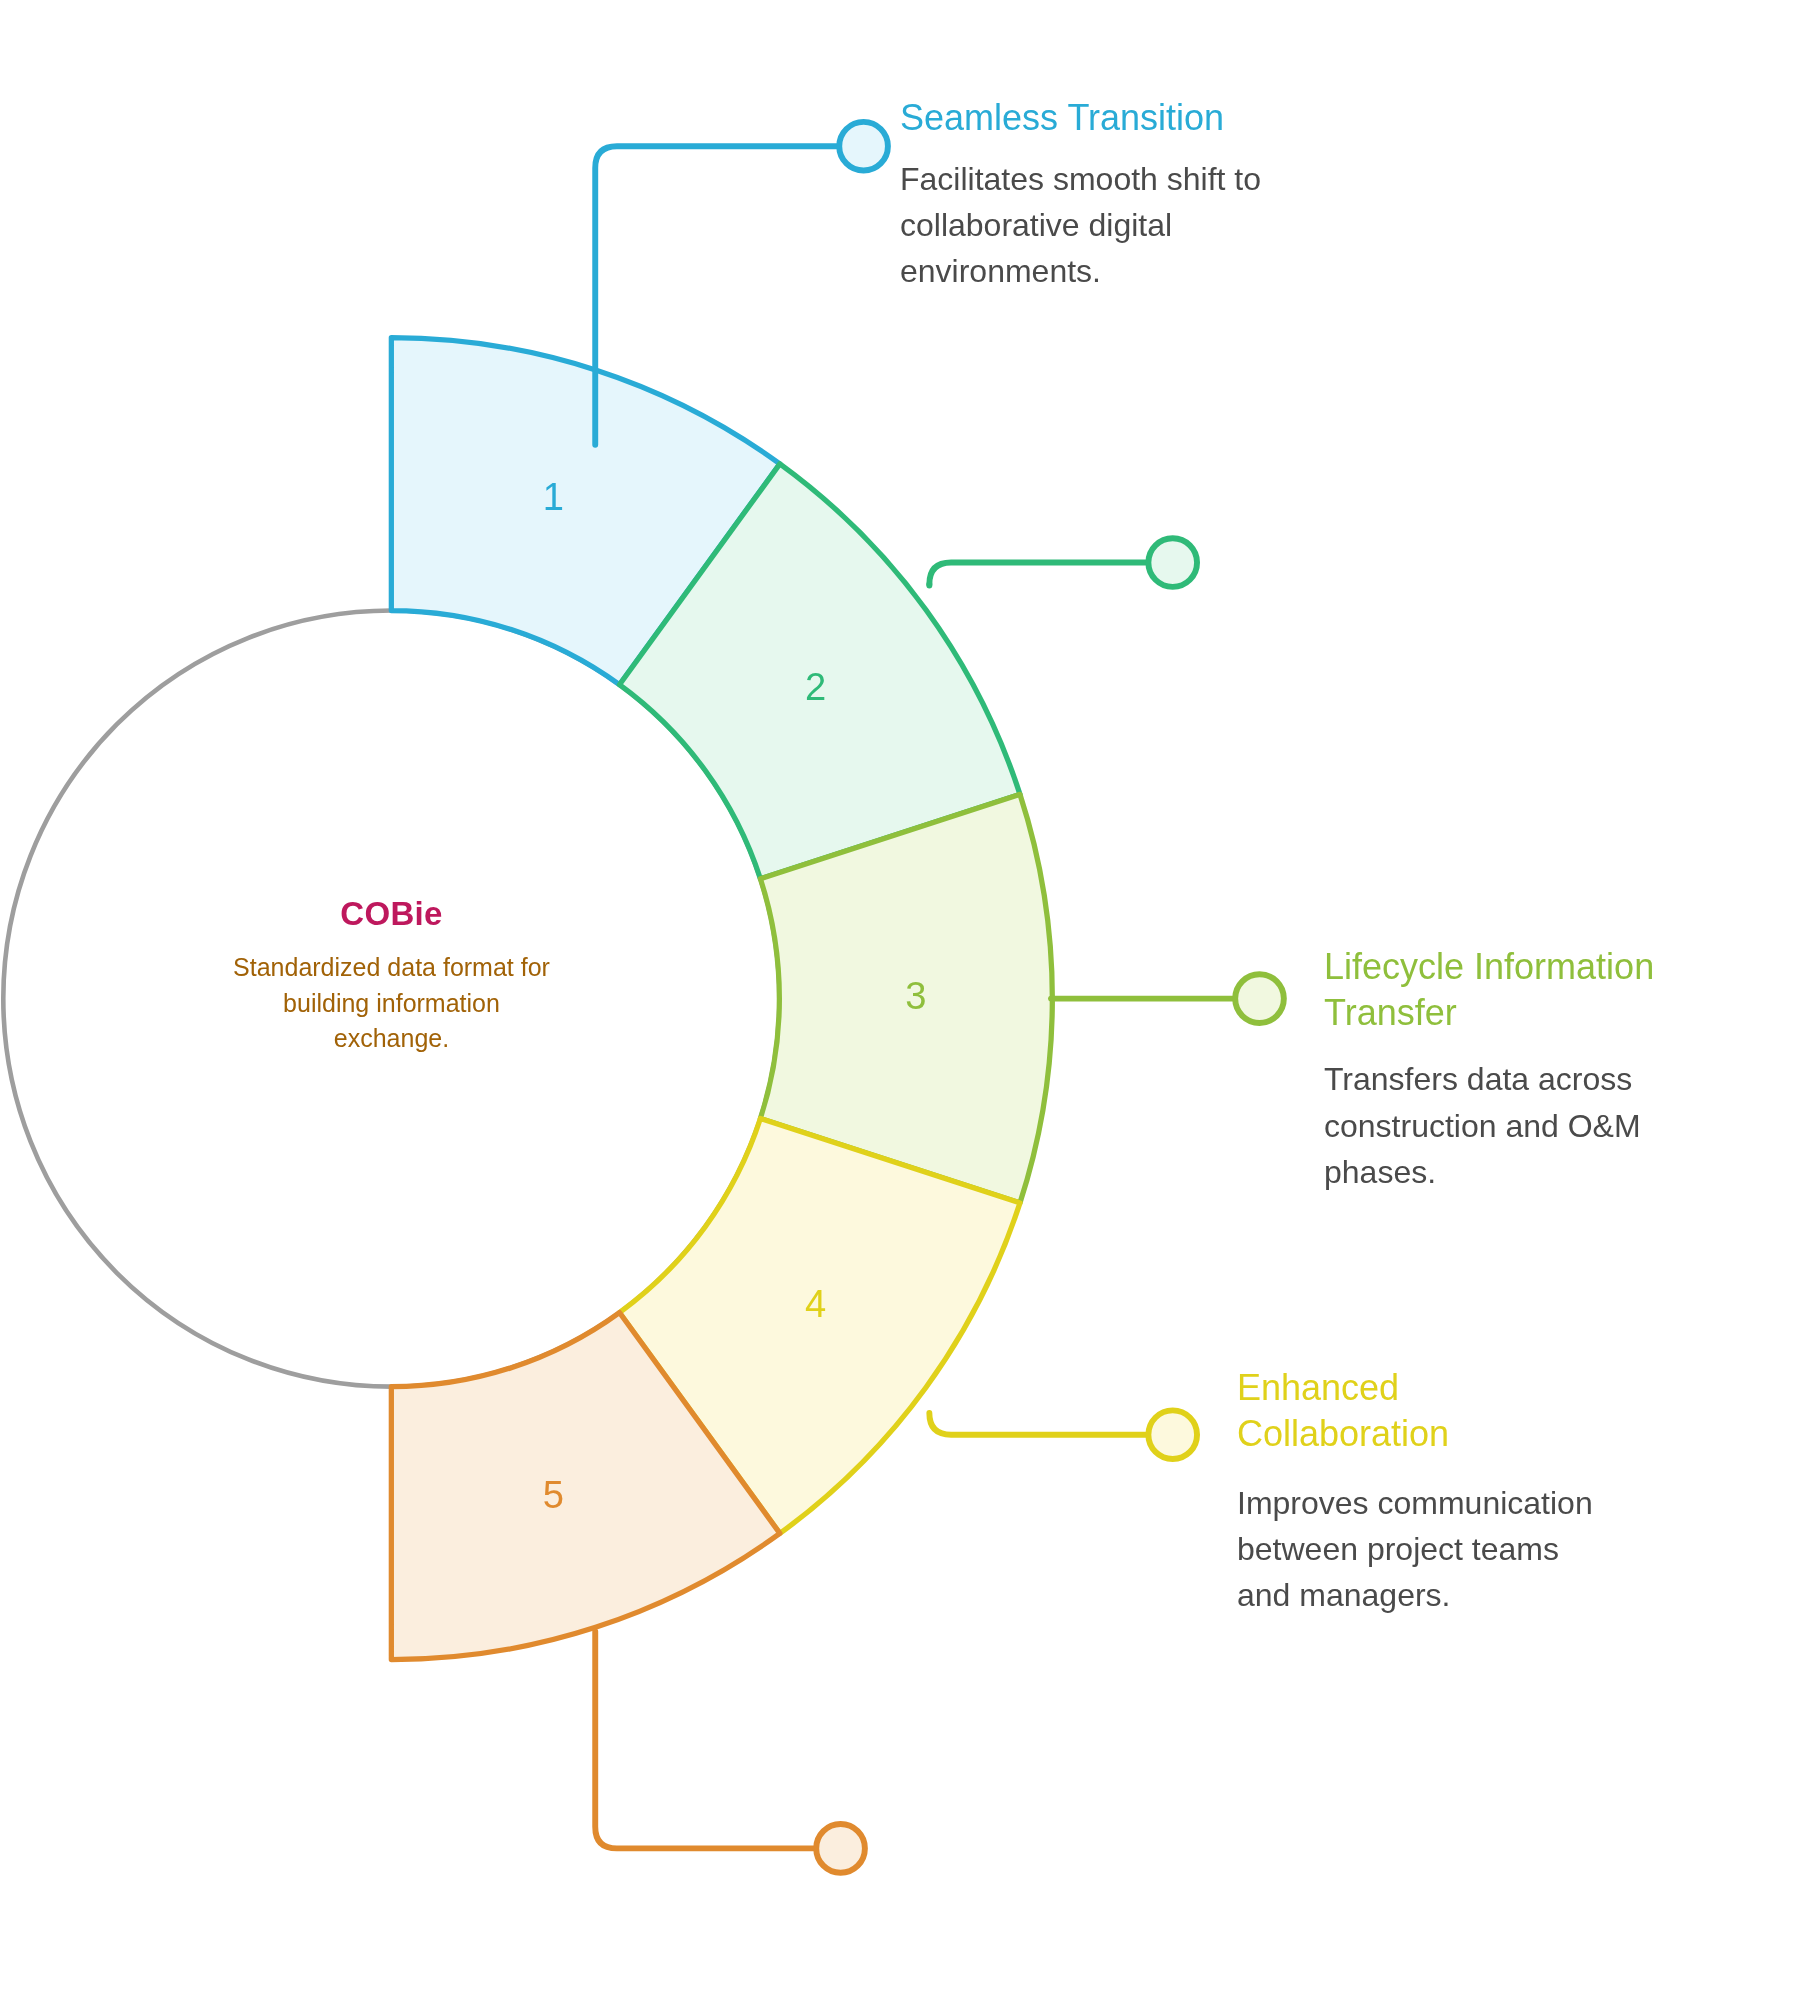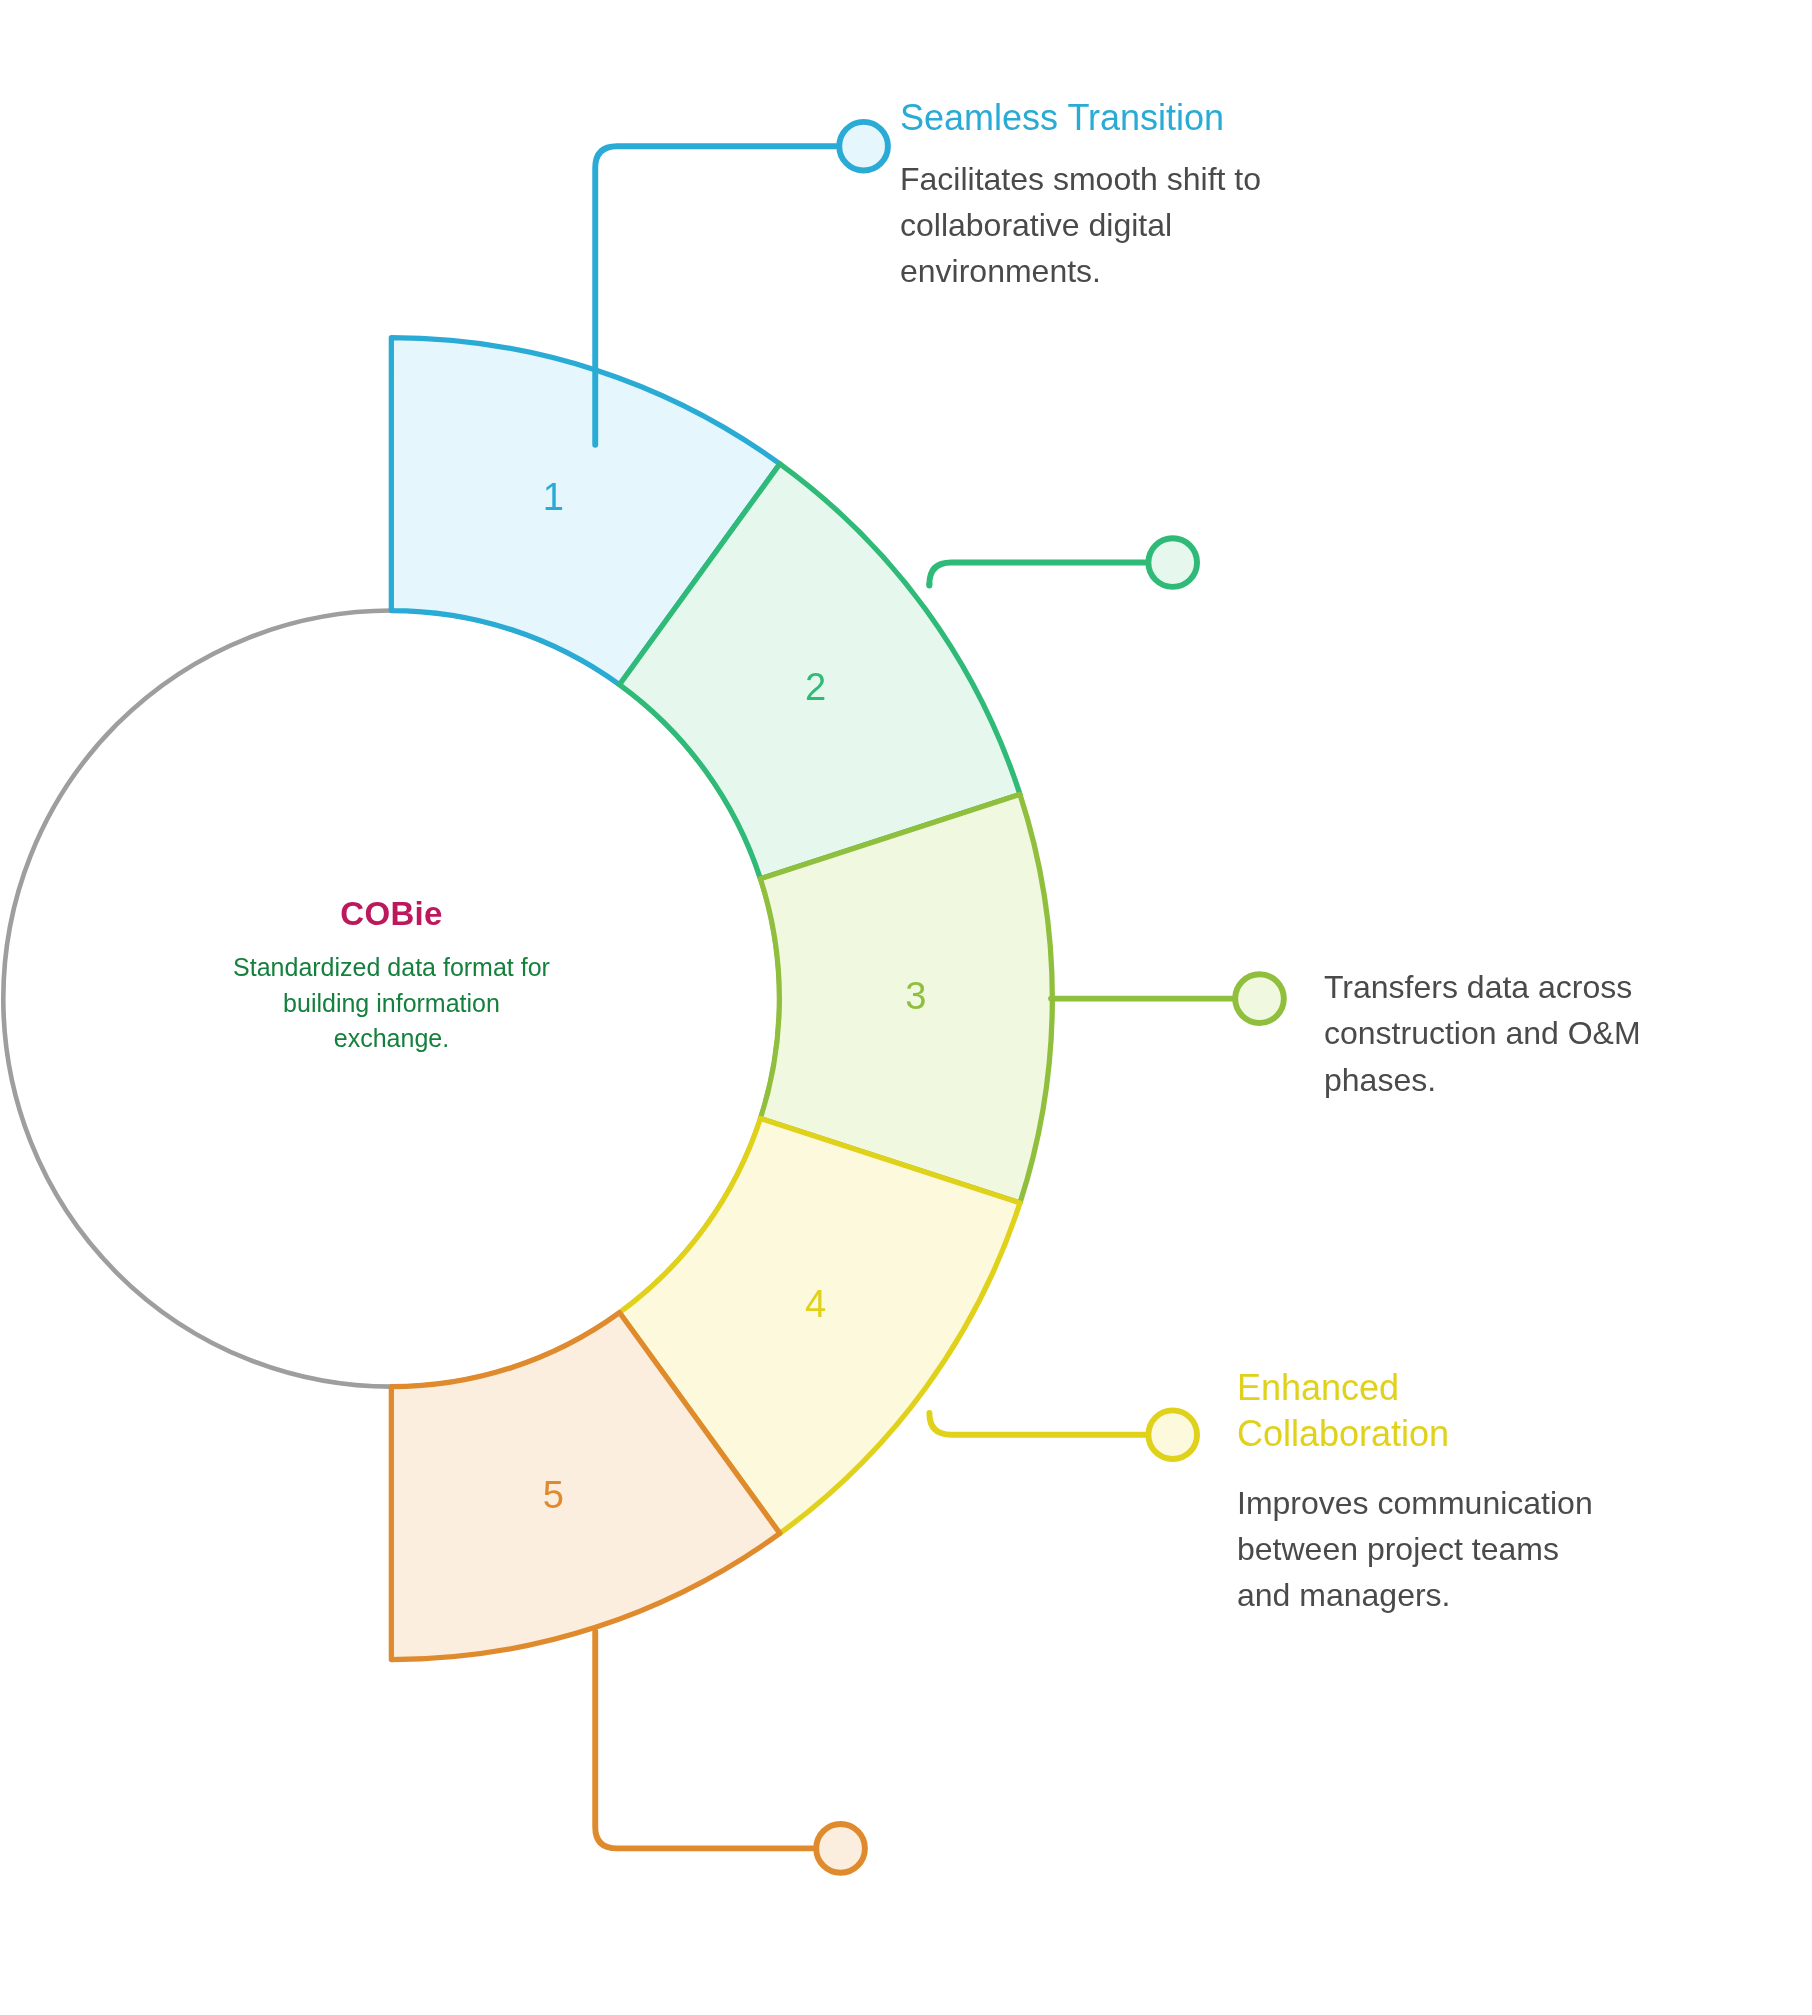--- a/index.html
+++ b/index.html
@@ -6,21 +6,21 @@
   body{width:1812px;height:2015px;position:relative;overflow:hidden;
        font-family:"Liberation Sans", sans-serif;}
   #stage{position:absolute;inset:0;width:1812px;height:2015px;}
   svg.diagram{position:absolute;left:0;top:0;width:1812px;height:2015px;}
 
   .seg-num{font-size:58px;font-family:"Liberation Sans",sans-serif;
            text-anchor:middle;dominant-baseline:middle;}
 
   .hub{position:absolute;text-align:center;}
   .hub-title{font-size:33px;font-weight:bold;color:#be185d;letter-spacing:0.3px;}
-  .hub-desc{font-size:25px;color:#15803d;line-height:1.42;margin-top:17px;}
+  .hub-desc{font-size:25px;color:#a16207;line-height:1.42;margin-top:17px;}
 
   .callout{position:absolute;}
   .co-title{font-size:36px;line-height:1.28;font-weight:400;}
   .co-desc{font-size:32px;line-height:1.45;color:#4a4a4a;margin-top:14.5px;}
 </style>
 </head>
 <body>
 
 <div id="stage">
 
@@ -65,20 +65,21 @@
     <div class="hub-desc" style="padding:0 118px;">Standardized data format for building information exchange.</div>
   </div>
 
   <div class="callout" style="left:900px; top:95px; width:447px;">
     <div class="co-title" style="color:#29abd6;">Seamless Transition</div>
     <div class="co-desc" style="width:368px;">Facilitates smooth shift to collaborative digital environments.</div>
   </div>
 
 
   <div class="callout" style="left:1324px; top:944px; width:408px;">
+    <div class="co-title" style="color:#8fbf3c; width:395px;">Lifecycle Information Transfer</div>
     <div class="co-desc" style="width:342px; margin-top:20px;">Transfers data across construction and O&amp;M phases.</div>
   </div>
 
   <div class="callout" style="left:1237px; top:1365px; width:395px;">
     <div class="co-title" style="color:#e0d11a; width:211px;">Enhanced Collaboration</div>
     <div class="co-desc" style="width:375px; margin-top:22.4px;">Improves communication between project teams and managers.</div>
   </div>
 
 
 </div>

